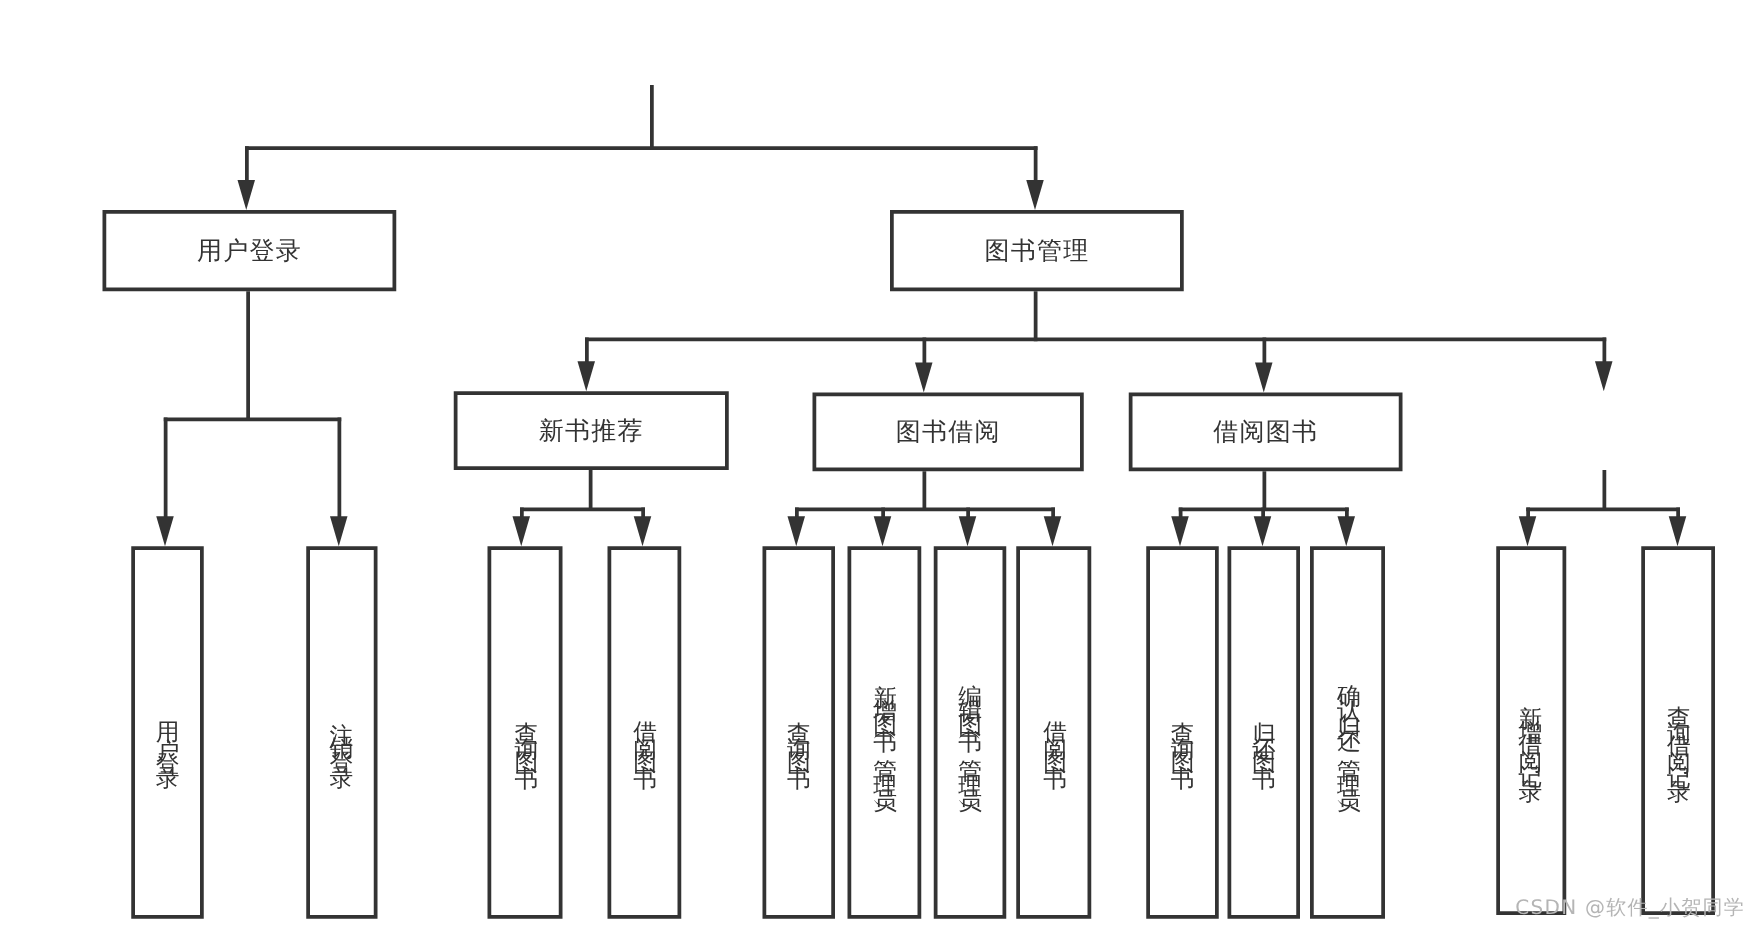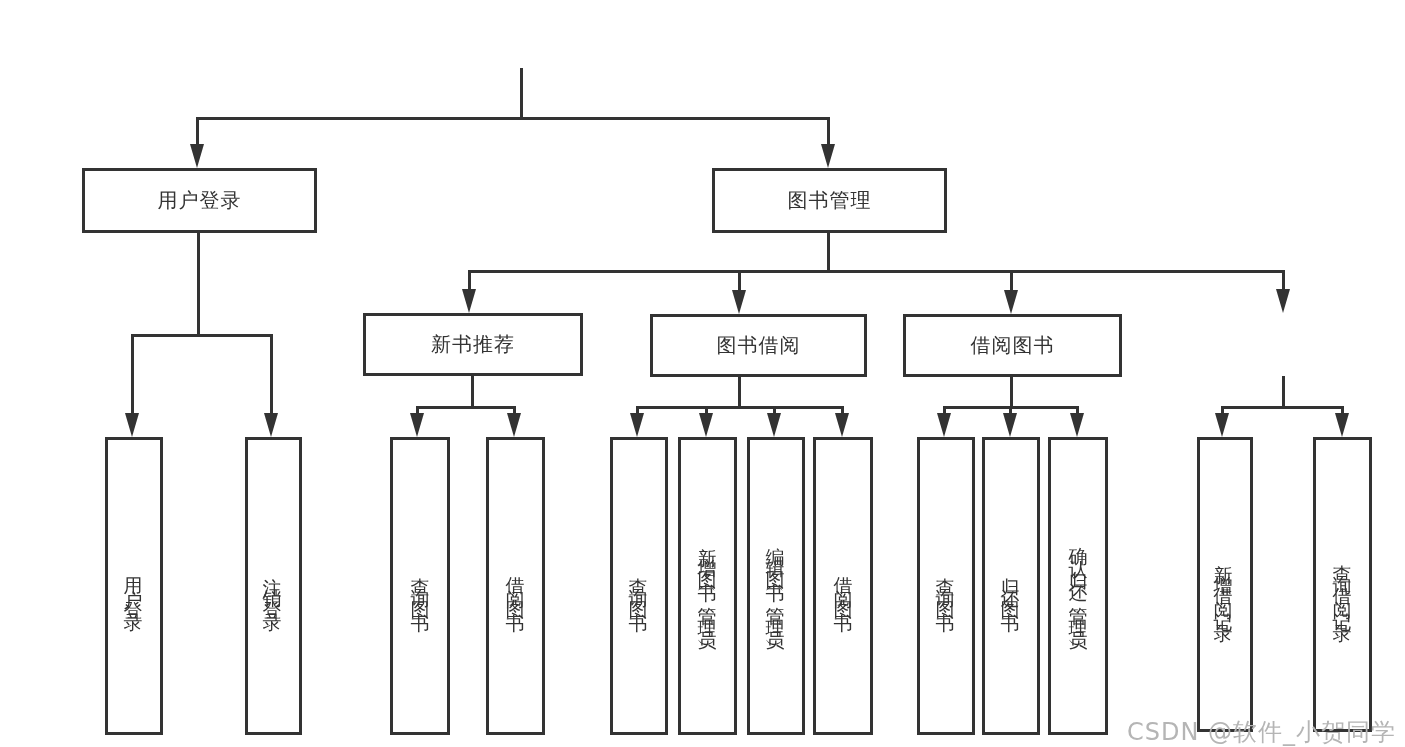--- a/index.html
+++ b/index.html
@@ -20,21 +20,21 @@
     line-height:52px;overflow:hidden;
   }
   .hline{position:absolute;height:3px;background:#333333;}
   .vline{position:absolute;width:3px;background:#333333;}
   .arrow{
     position:absolute;width:0;height:0;
     border-left:7px solid transparent;border-right:7px solid transparent;
     border-top:24px solid #333333;
   }
   .watermark{
-    position:absolute;top:716px;right:9px;font-size:24px;color:#b5b5b5;
+    position:absolute;top:716px;right:9px;font-size:16px;color:#b5b5b5;
     letter-spacing:1px;white-space:nowrap;z-index:5;
   }
 </style>
 </head>
 <body>
 
 <div class="stage">
 
 
   <div class="box hbox" style="left:82px;top:168px;width:235px;height:65px">用户登录</div>

